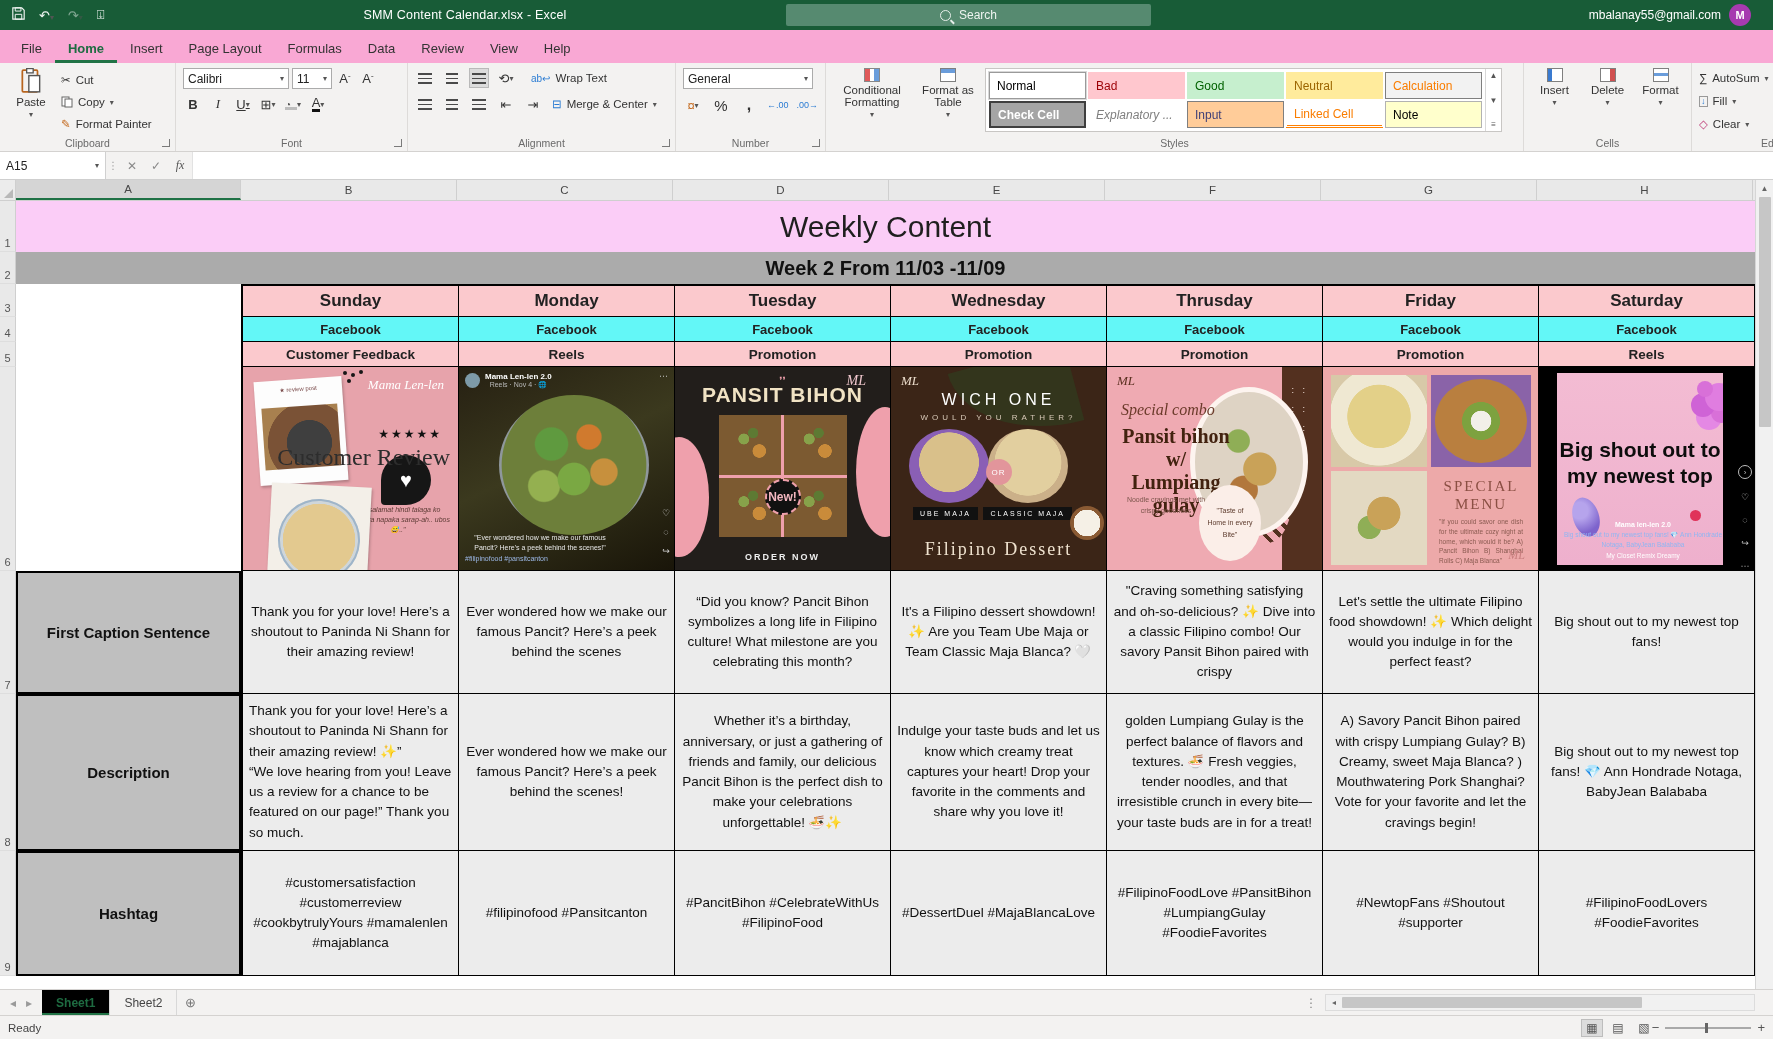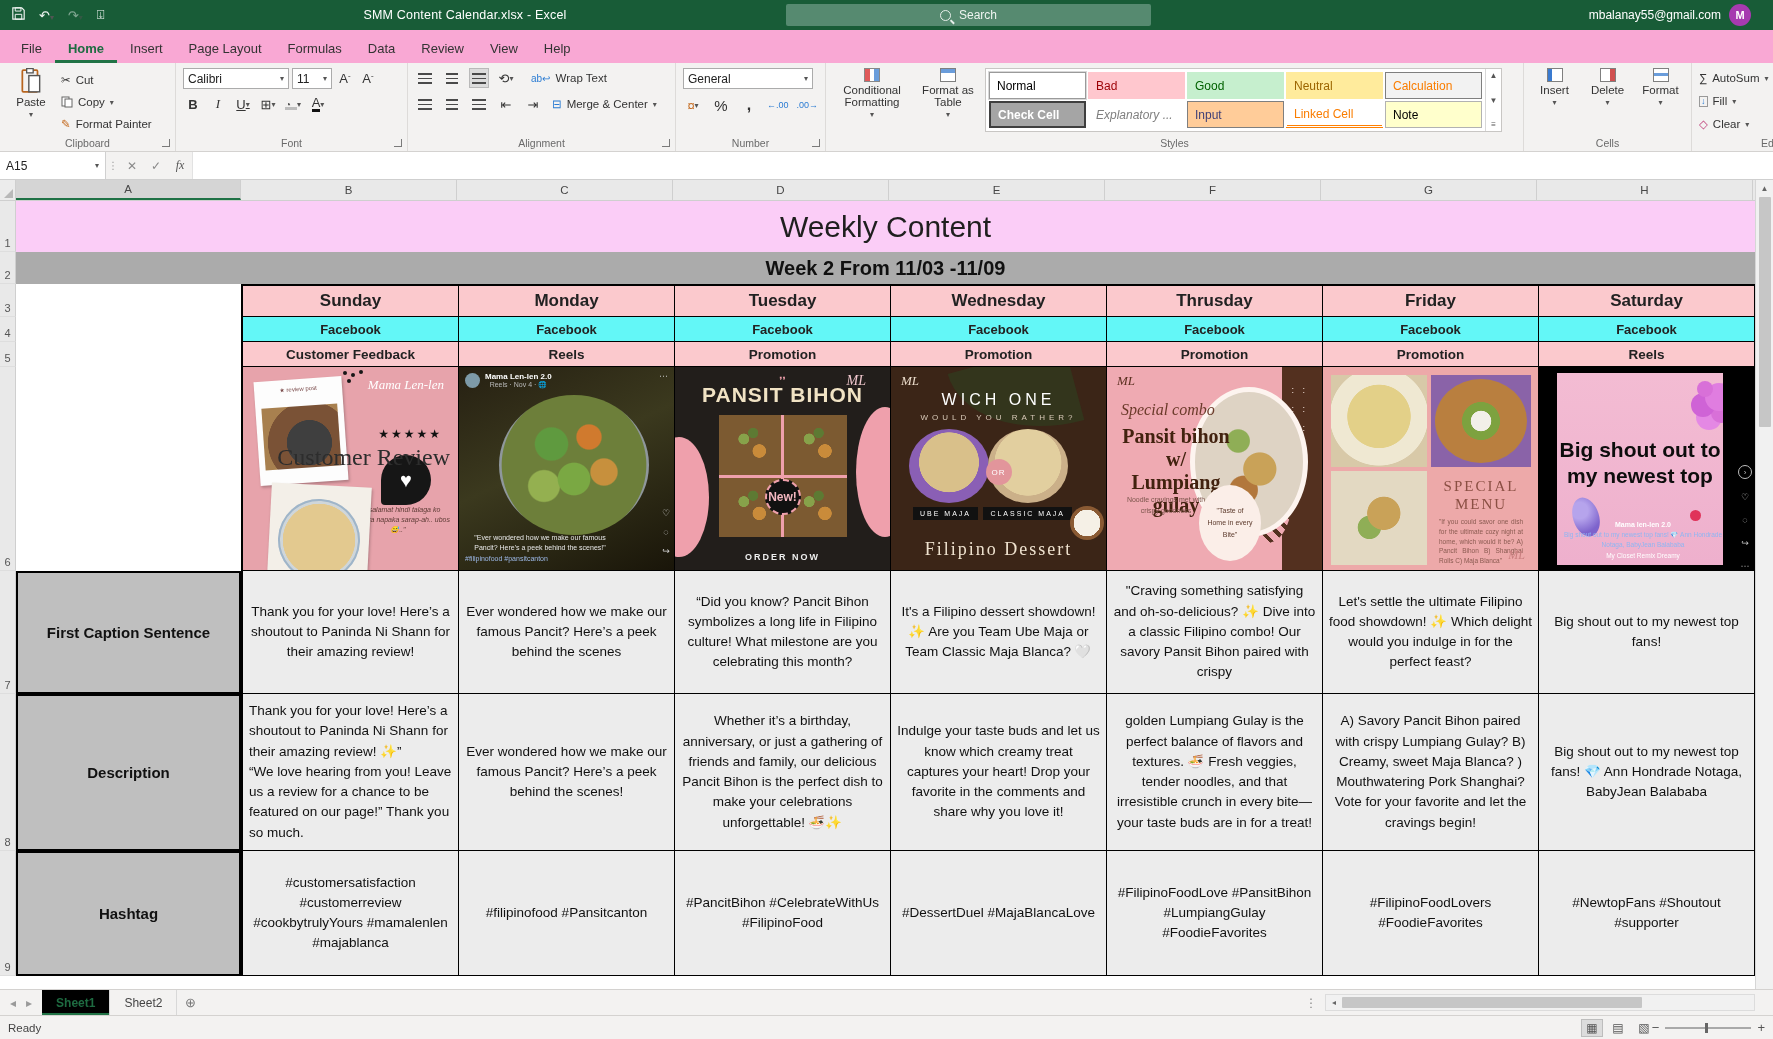--- a/index.html
+++ b/index.html
@@ -703,22 +703,22 @@
 
       <div class="grow r9">
         <div class="rn">9</div>
         <div class="alabel">Hashtag</div>
         <div class="dwrap">
           <div class="dc txtc">#customersatisfaction #customerreview #cookbytrulyYours #mamalenlen #majablanca</div>
           <div class="dc txtc">#filipinofood #Pansitcanton</div>
           <div class="dc txtc">#PancitBihon #CelebrateWithUs #FilipinoFood</div>
           <div class="dc txtc">#DessertDuel #MajaBlancaLove</div>
           <div class="dc txtc">#FilipinoFoodLove #PansitBihon #LumpiangGulay #FoodieFavorites</div>
+          <div class="dc txtc">#NewtopFans #Shoutout #supporter</div>
           <div class="dc txtc">#FilipinoFoodLovers #FoodieFavorites</div>
-          <div class="dc txtc">#NewtopFans #Shoutout #supporter</div>
         </div>
       </div>
 
     </div>
 
     <div class="vscroll">
       <div class="vsa">▲</div>
       <div class="vth"></div>
     </div>
   </div>

